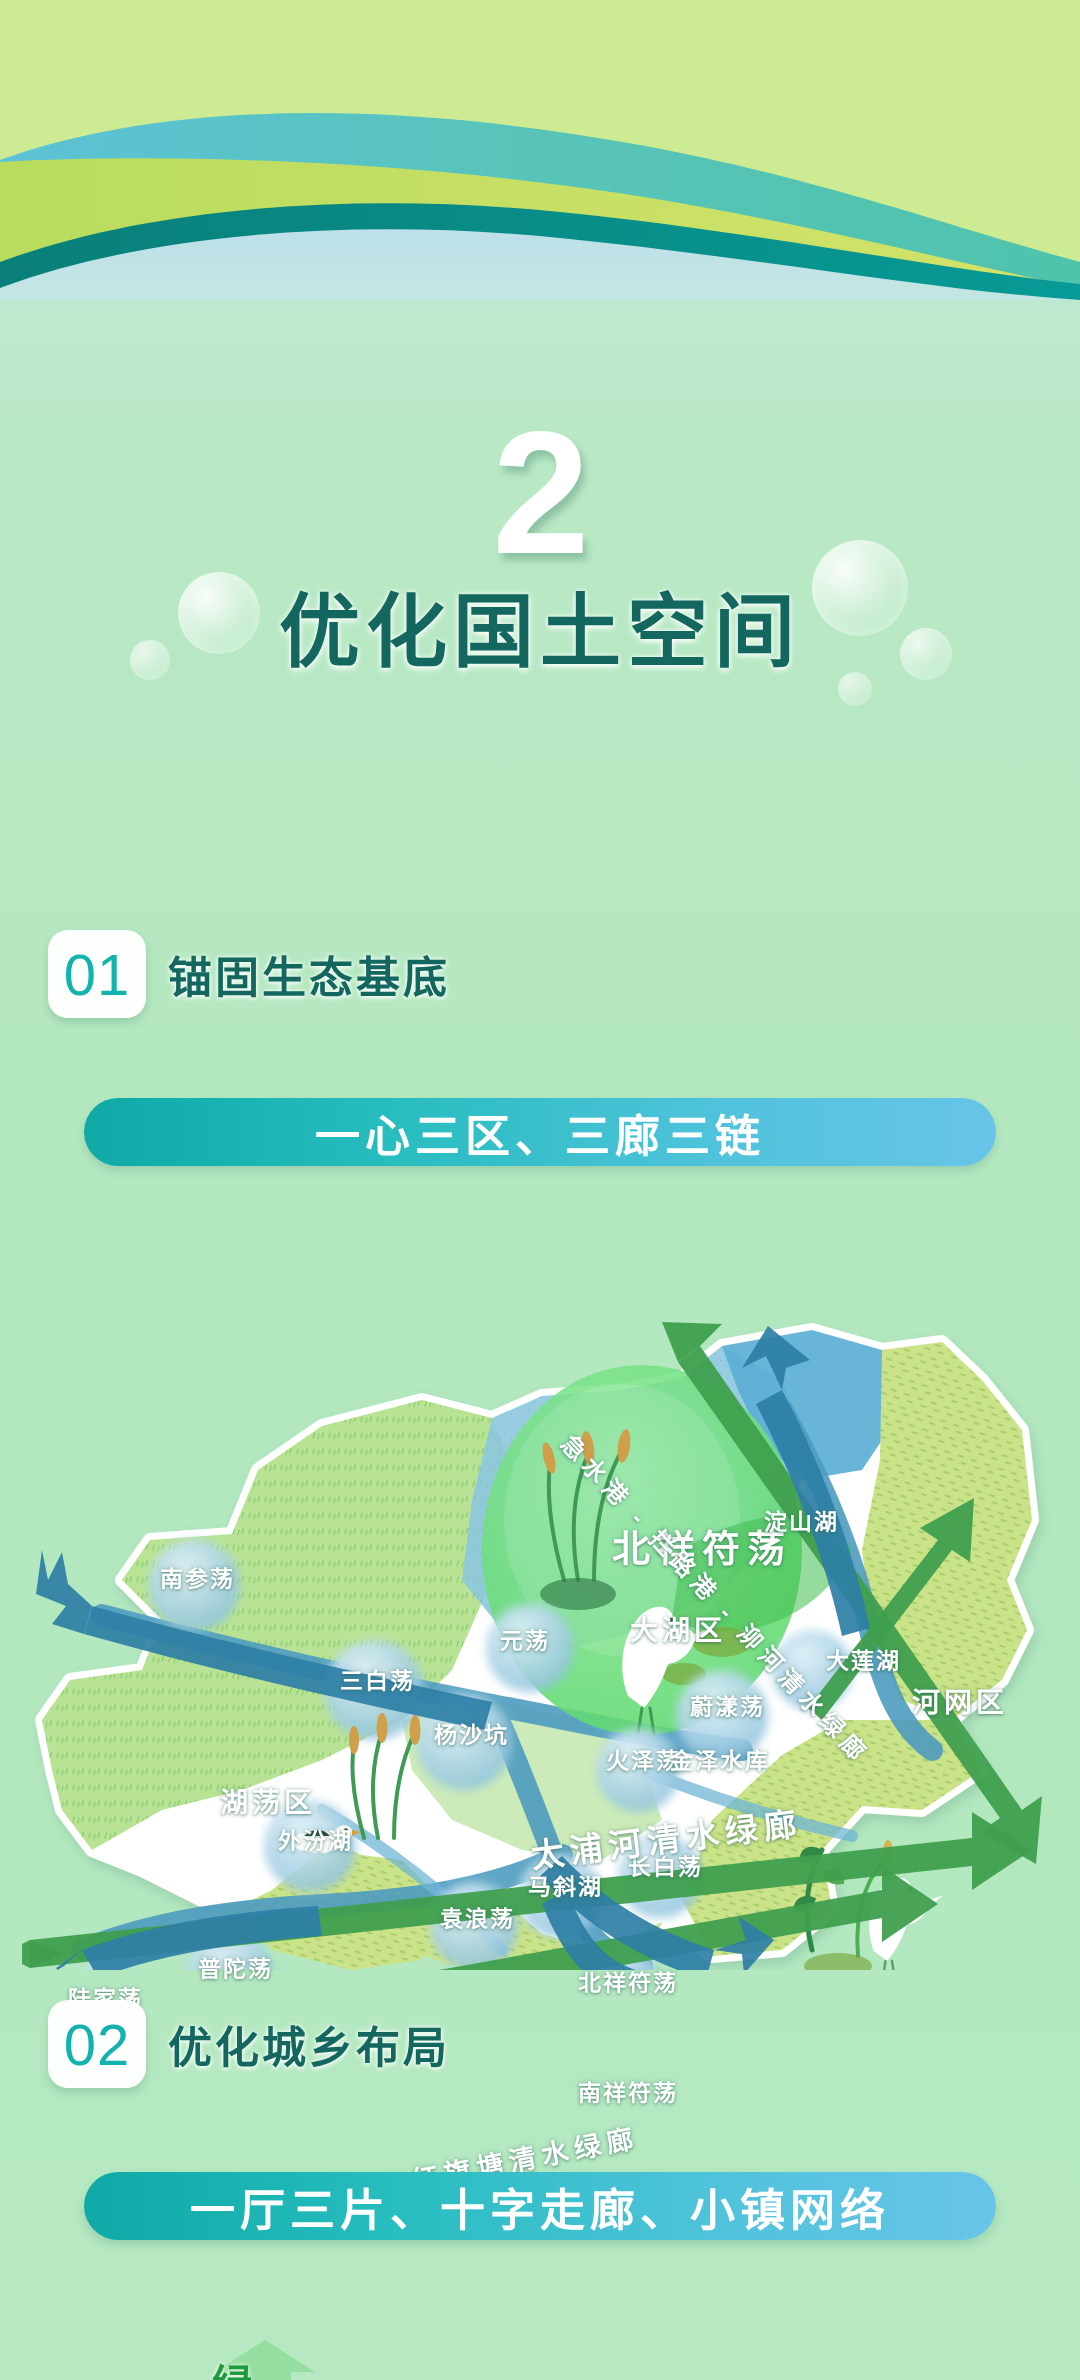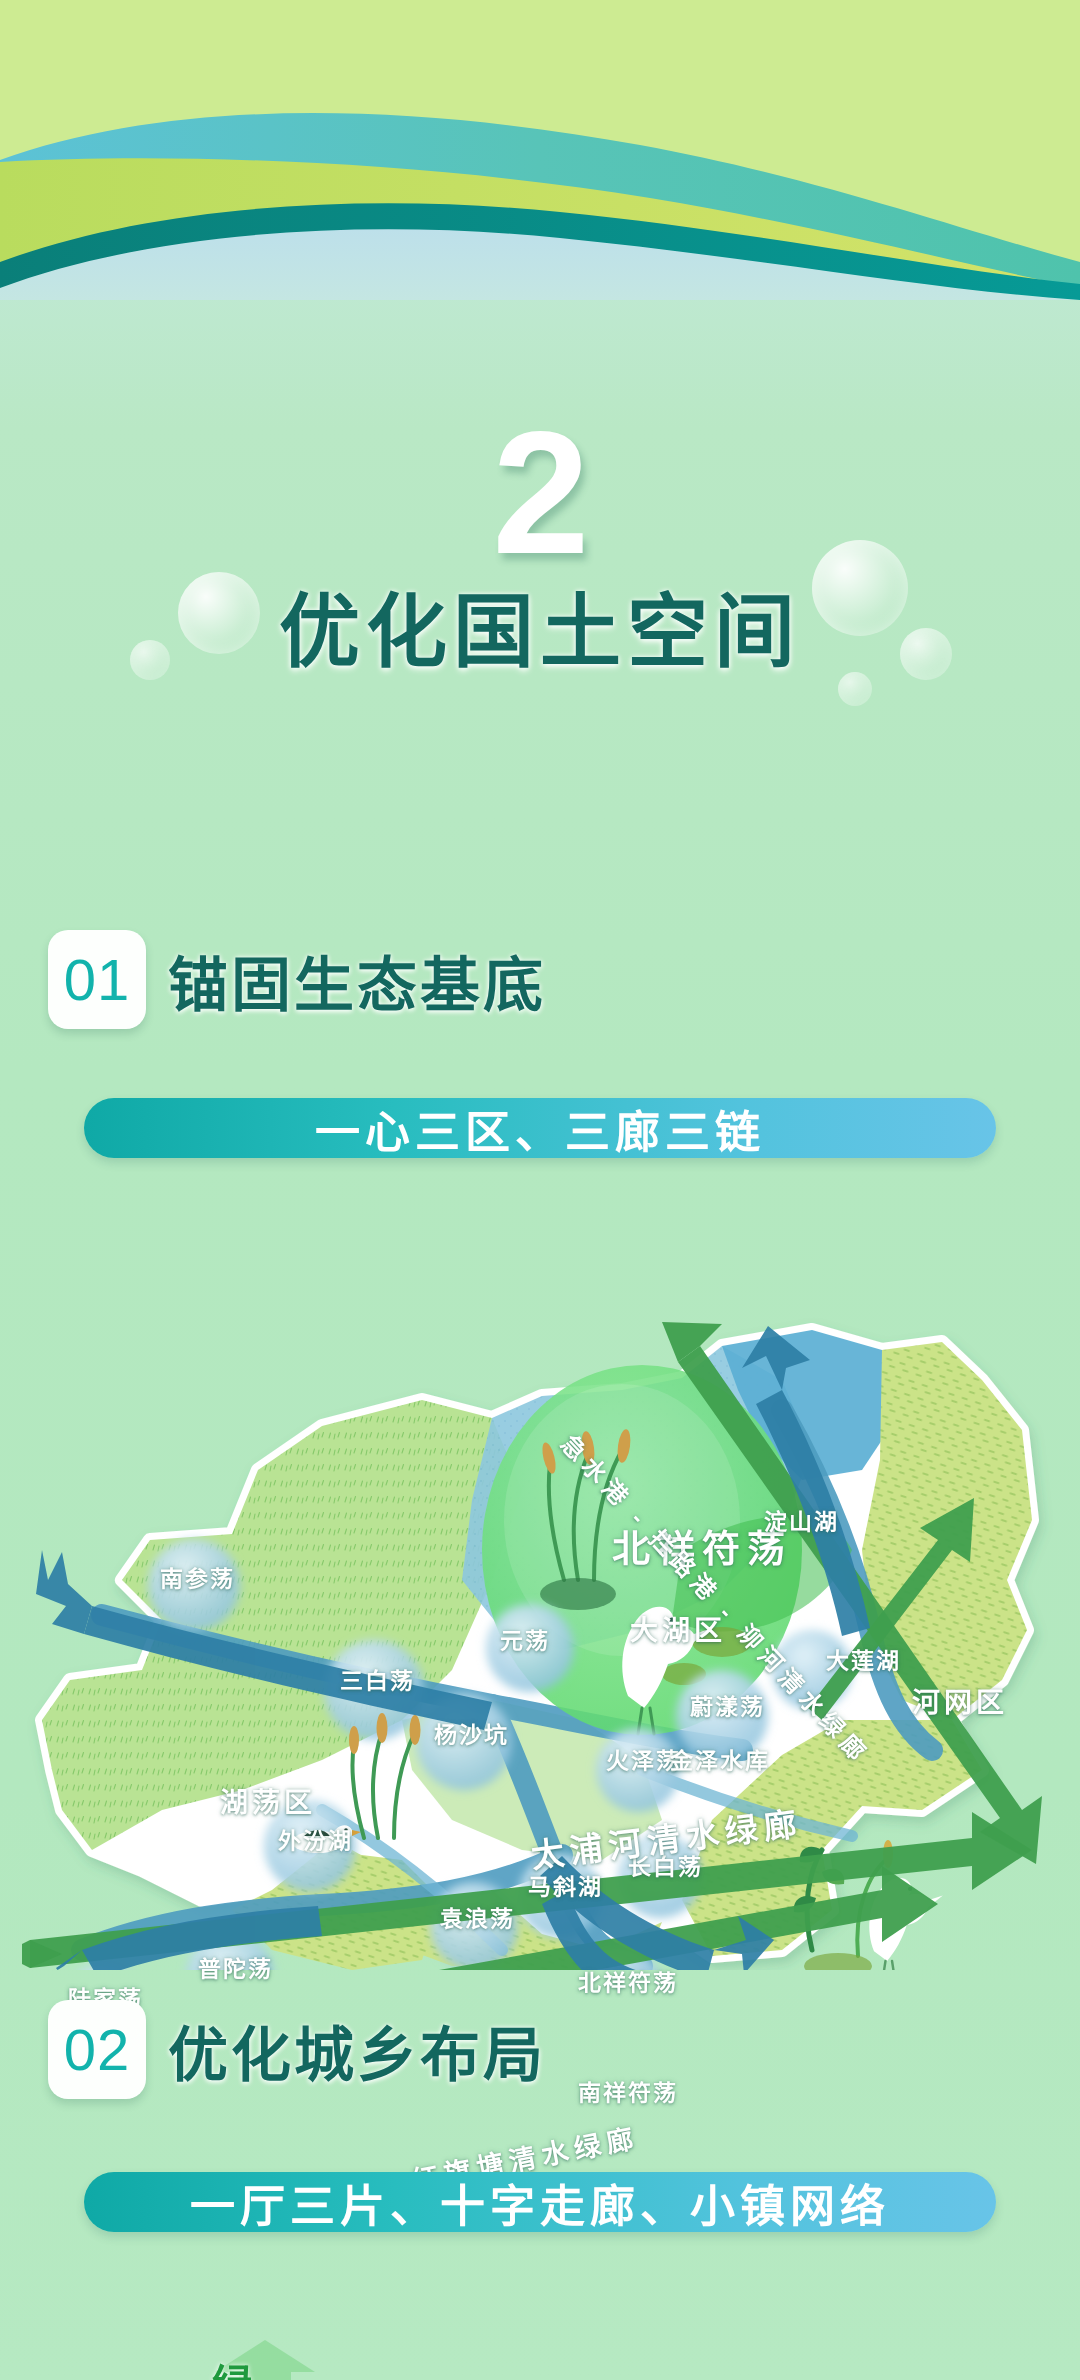--- a/index.html
+++ b/index.html
@@ -35,33 +35,33 @@
   .title-line {
     font-size:81px; line-height:1.05; font-weight:800; color:#13675f;
     letter-spacing:6px;
     text-shadow:0 0 5px rgba(255,255,255,.95),0 3px 6px rgba(255,255,255,.85);
   }
   .title-line + .title-line { margin-top:14px; }
 
   
   .sec-head { position:absolute; left:48px; z-index:6; display:flex; align-items:center; gap:22px; }
   .sec-badge {
-    width:98px; height:99px; border-radius:20px; background:#fdfffd;
+    width:98px; height:88px; border-radius:20px; background:#fdfffd;
     box-shadow:0 5px 9px rgba(30,90,70,.18);
     display:flex; align-items:center; justify-content:center;
     font-size:58px; font-weight:400; color:#12b3ac; letter-spacing:1px;
   }
   .sec-title {
-    font-size:60px; font-weight:800; color:#13675f; letter-spacing:3px;
+    font-size:44px; font-weight:800; color:#13675f; letter-spacing:3px;
     text-shadow:0 0 5px rgba(255,255,255,.95),0 2px 5px rgba(255,255,255,.8);
   }
 
   
   .pill {
-    position:absolute; left:84px; width:912px; height:60px; border-radius:39px;
+    position:absolute; left:84px; width:912px; height:68px; border-radius:39px;
     background:linear-gradient(90deg,#0fa9a6 0%,#28bdbf 34%,#52c3dd 72%,#68c4e8 100%);
     box-shadow:0 5px 10px rgba(20,90,90,.16);
     display:flex; align-items:center; justify-content:center; z-index:6;
   }
   .pill span {
     font-size:45px; font-weight:800; color:#ffffff; letter-spacing:5px;
   }
 
   
   .map { position:absolute; left:22px; top:1250px; width:1040px; height:720px; z-index:5; }

